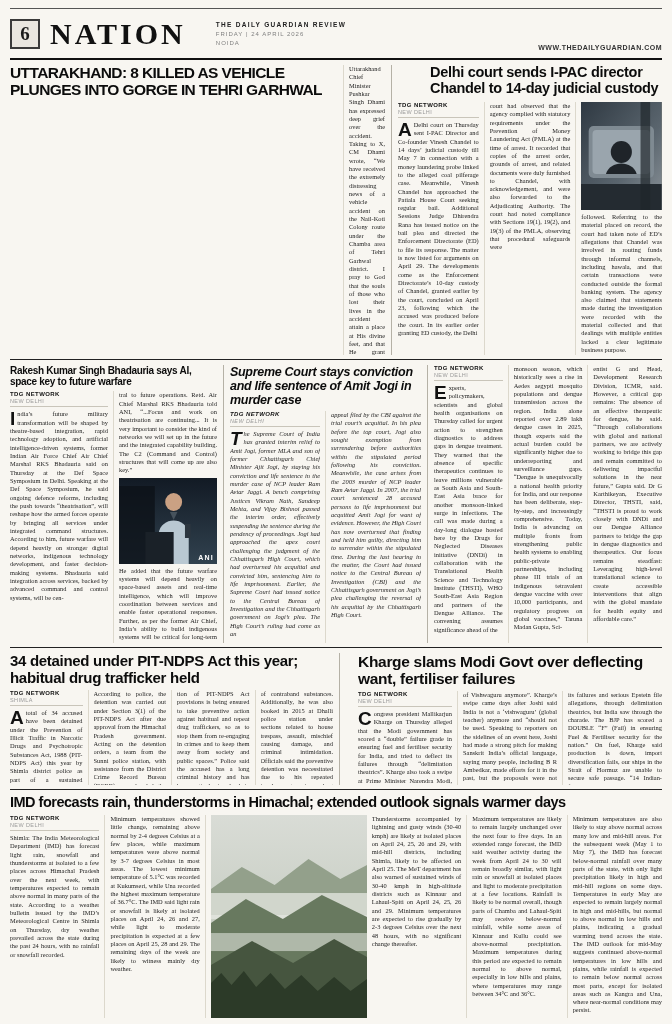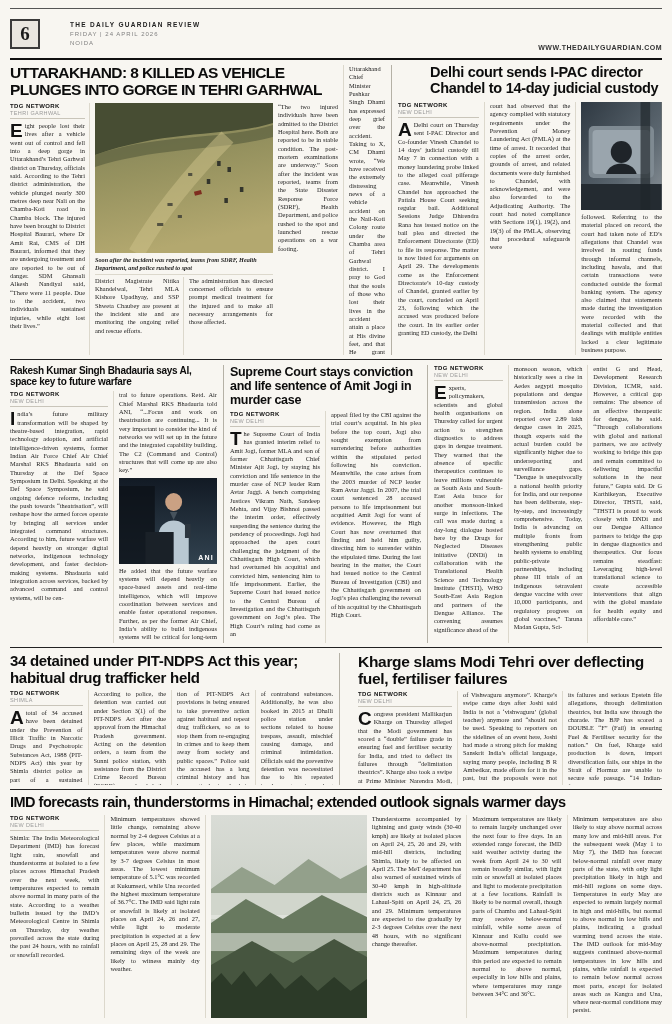--- a/index.html
+++ b/index.html
@@ -53,39 +53,39 @@
 
   
   .photo { position:relative; overflow:hidden; background:#8a8a80; flex:none; }
   .photo svg { display:block; width:100%; height:100%; }
   .caption { font-style:italic; font-weight:bold; font-size:6.2px; line-height:1.25; color:#222; margin:3px 0 2px; }
   .watermark { position:absolute; right:3px; bottom:3px; color:#fff; font-family:"Liberation Sans",sans-serif; font-weight:bold; font-size:7px; letter-spacing:1.2px; }
 
   
   .a-ut { width:382px; padding-right:6px; border-right:1px solid #b5b1a6; }
   .ut-flex { display:flex; gap:5px; height:100%; }
-  .ut-left { width:328px; display:flex; flex-direction:column; }
+  .ut-left { width:328px; display:flex; flex-direction:row; }
   .ut-colC { flex:1; border-left:1px solid #dcd8cc; padding-left:5px; }
   .ut-body { display:flex; gap:5px; flex:1; overflow:hidden; }
   .ut-colA { width:80px; border-right:1px solid #dcd8cc; padding-right:4px; overflow:hidden; }
   .ut-mid  { width:178px; display:flex; flex-direction:column; overflow:hidden; }
   .ut-colB { flex:1; overflow:hidden; }
   .ut-photo { height:150px; }
   .ut-sub { display:flex; gap:5px; flex:1; overflow:hidden; border-top:1px solid #dcd8cc; padding-top:2px; }
   .ut-sub > div { flex:1; overflow:hidden; }
   .ut-sub > div:first-child { border-right:1px solid #dcd8cc; padding-right:4px; }
 
   
   .a-delhi { flex:1; padding-left:6px; display:flex; flex-direction:column; }
   .delhi-photo { height:108px; margin-bottom:3px; }
 
   
   .a-bhad { width:214px; padding-right:6px; border-right:1px solid #b5b1a6; display:flex; flex-direction:column; }
   .bhad-photo { height:86px; margin:3px 0; }
-  .a-jogi { width:204px; padding:0 6px; border-right:1px solid #b5b1a6; display:flex; flex-direction:column; }
+  .a-jogi { width:204px; padding:0 6px; border-right:1px solid #b5b1a6; display:flex; flex-direction:column;font-style:italic; }
   .a-dengue { flex:1; padding-left:6px; display:flex; flex-direction:column; }
 
   
   .a-ndps { width:330px; padding-right:6px; border-right:1px solid #b5b1a6; display:flex; flex-direction:column; }
   .a-kharge { flex:1; padding-left:6px; display:flex; flex-direction:column; }
 
   
   .a-imd { width:100%; display:flex; flex-direction:column; }
   .imd-cols { display:flex; gap:5px; flex:1; overflow:hidden; }
   .imd-cols > .tcol { flex:1; overflow:hidden; }
@@ -93,20 +93,21 @@
   .imd-photo { width:156px; }
 </style>
 </head>
 <body>
 
 <div class="page">
 
   <header class="masthead">
     <div class="mast-left">
       <div class="pagenum-box">6</div>
+      <div class="section-name">NATION</div>
     </div>
     <div class="mast-center">
       <div class="pub">THE DAILY GUARDIAN REVIEW</div>
       <div class="date">FRIDAY | 24 APRIL 2026</div>
       <div class="city">NOIDA</div>
     </div>
     <div class="website">WWW.THEDAILYGUARDIAN.COM</div>
   </header>
 
   <section class="row row-top">
@@ -280,21 +281,21 @@
           </div>
           <div class="body dropcap">A total of 34 accused have been detained under the Prevention of Illicit Traffic in Narcotic Drugs and Psychotropic Substances Act, 1988 (PIT-NDPS Act) this year by Shimla district police as part of a sustained crackdown on repeat drug offenders, officials said. Continuing the campaign, police have detained a habitual drug trafficker, Khemraj alias Sunny Walia (40), a resident of Basantpur in Suni tehsil of the district, under preventive detention provisions of the Act.</div>
         </div>
         <div class="tcol body">According to police, the detention was carried out under Section 3(1) of the PIT-NDPS Act after due approval from the Himachal Pradesh government. Acting on the detention orders, a team from the Sunni police station, with assistance from the District Crime Record Bureau (DCRB), apprehended the accused from the Basantpur area on April 21, 2026. He was subsequently lodged in Adarsh Jail Kanda on April 22, following due legal procedures. Superintendent of Police, Gaurav Singh, said, “Strict and effective implementa-</div>
         <div class="tcol body">tion of PIT-NDPS Act provisions is being ensured to take preventive action against habitual and repeat drug traffickers, so as to stop them from re-engaging in crimes and to keep them away from society and public spaces.” Police said the accused has a long criminal history and has been actively involved in narcotics trafficking for years. Four cases under the NDPS Act are registered against him at the Sunni and West Shimla police stations, including cases in 2021, 2024, and 2025 related to possession and trafficking</div>
         <div class="tcol body">of contraband substances. Additionally, he was also booked in 2015 at Dhalli police station under sections related to house trespass, assault, mischief causing damage, and criminal intimidation. Officials said the preventive detention was necessitated due to his repeated involvement in drug trafficking and the likelihood of reoffending. Police added that further action is being carried out as per the law, reaffirming their commitment to curb narcotics-related crimes in the district.</div>
       </div>
     </article>
 
     <article class="a-kharge">
-      <h2 class="head h-kharge">Kharge slams Modi Tehri over deflecting fuel, fertiliser failures</h2>
+      <h2 class="head h-kharge">Kharge slams Modi Govt over deflecting want, fertiliser failures</h2>
       <div class="cols">
         <div class="tcol">
           <div class="byline">
             <span class="by-net">TDG NETWORK</span>
             <span class="by-loc">NEW DELHI</span>
           </div>
           <div class="body dropcap">Congress president Mallikarjun Kharge on Thursday alleged that the Modi government has scored a “double” failure grade in ensuring fuel and fertiliser security for India, and tried to deflect its failures through “delimitation theatrics”. Kharge also took a swipe at Prime Minister Narendra Modi, saying he should heed to his own “Margdarshak Mandal” member Murli Manohar Joshi, who recently stated that “we should not use the rhetoric</div>
         </div>
         <div class="tcol body">of Vishwaguru anymore”. Kharge’s swipe came days after Joshi said India is not a ‘vishwaguru’ (global teacher) anymore and “should not be used. Speaking to reporters on the sidelines of an event here, Joshi had made a strong pitch for making Sanskrit India’s official language, saying many people, including B R Ambedkar, made efforts for it in the past, but the proposals were not cleared. In a post on X, Kharge said, “Modi government tried to deflect</div>
         <div class="tcol body">its failures and serious Epstein file allegations, through delimitation theatrics, but India saw through the charade. The BJP has scored a DOUBLE “F” (Fail) in ensuring Fuel &amp; Fertiliser security for the nation.” On fuel, Kharge said production is down, import diversification fails, our ships in the Strait of Hormuz are unable to secure safe passage. “14 Indian-flagged vessels remain stranded there since 9.4 days. India’s crude oil production has been falling for the 11th consecutive year in 2025-26, all thanks to Modi Govt.</div>

